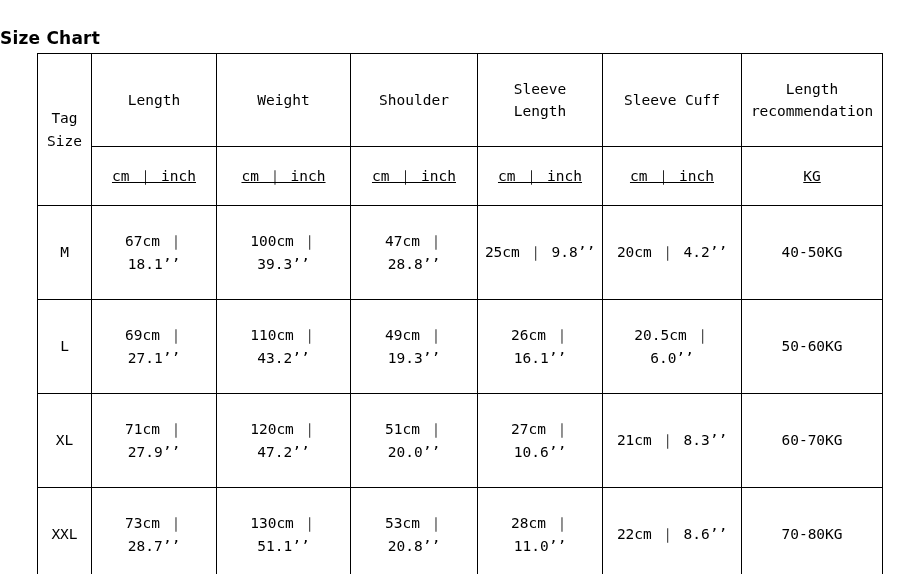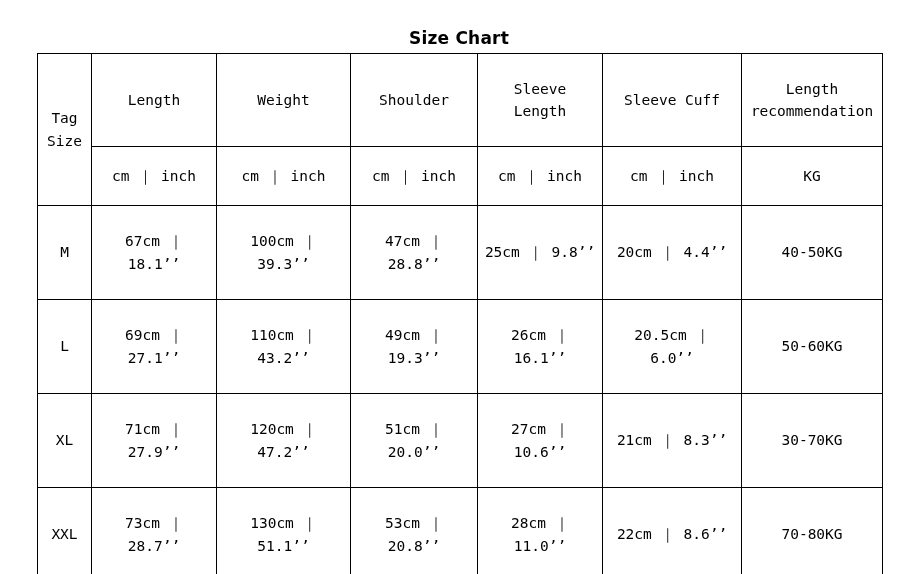--- a/index.html
+++ b/index.html
@@ -18,21 +18,20 @@
     position: relative;
     width: 918px;
     height: 574px;
     background: #ffffff;
   }
   .chart-title {
     position: absolute;
     top: 28px;
     left: 0;
     width: 918px;
-    text-align: center;
     font-family: "DejaVu Sans", sans-serif;
     font-weight: bold;
     font-size: 17px;
     letter-spacing: 0.2px;
   }
   table.size-chart {
     position: absolute;
     top: 53px;
     left: 37px;
     width: 845px;
@@ -66,21 +65,21 @@
     font-size: 15px;
     line-height: 1.5;
   }
   .unit-cell {
     font-size: 14px;
   }
   .size-cell {
     font-size: 15px;
   }
   .head-row td { height: 88px; }
-  .unit-row td { height: 54px; }
+  .unit-row td { height: 54px; text-decoration: underline; }
   .data-row td { height: 89px; }
 </style>
 </head>
 <body>
 
 <div class="page">
 
   <div class="chart-title">Size Chart</div>
 
   <table class="size-chart">
@@ -116,21 +115,21 @@
       </tr>
 
       <tr class="data-row">
         <td class="size-cell">M</td>
         <td>67cm ｜
 18.1’’</td>
         <td>100cm ｜
 39.3’’</td>
         <td>47cm ｜ 28.8’’</td>
         <td>25cm ｜ 9.8’’</td>
-        <td>20cm ｜ 4.4’’</td>
+        <td>20cm ｜ 4.2’’</td>
         <td>40-50KG</td>
       </tr>
 
       <tr class="data-row">
         <td class="size-cell">L</td>
         <td>69cm ｜
 27.1’’</td>
         <td>110cm ｜
 43.2’’</td>
         <td>49cm ｜ 19.3’’</td>
@@ -144,21 +143,21 @@
       <tr class="data-row">
         <td class="size-cell">XL</td>
         <td>71cm ｜
 27.9’’</td>
         <td>120cm ｜
 47.2’’</td>
         <td>51cm ｜ 20.0’’</td>
         <td>27cm ｜
 10.6’’</td>
         <td>21cm ｜ 8.3’’</td>
-        <td>30-70KG</td>
+        <td>60-70KG</td>
       </tr>
 
       <tr class="data-row">
         <td class="size-cell">XXL</td>
         <td>73cm ｜
 28.7’’</td>
         <td>130cm ｜
 51.1’’</td>
         <td>53cm ｜ 20.8’’</td>
         <td>28cm ｜

